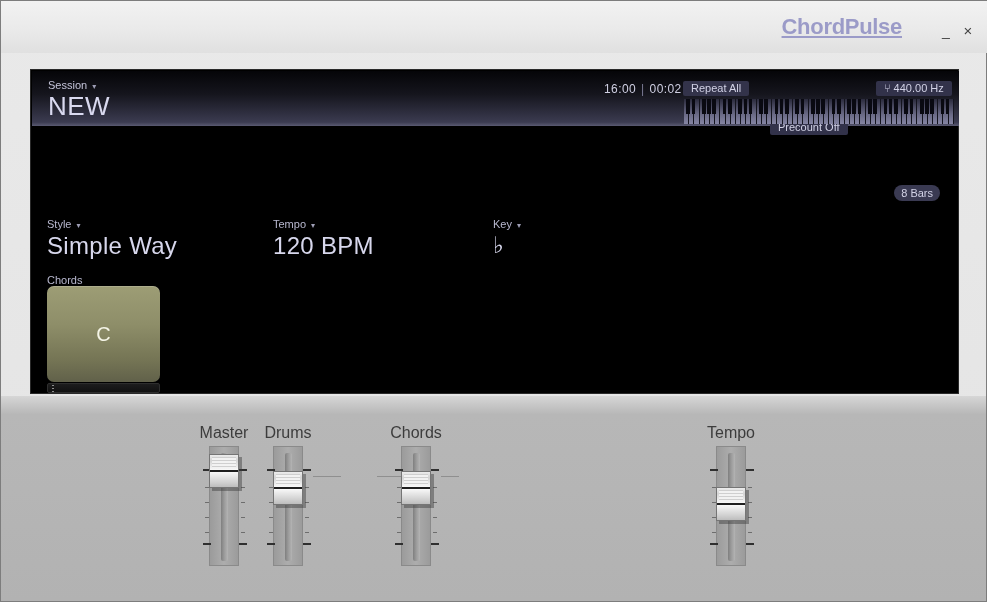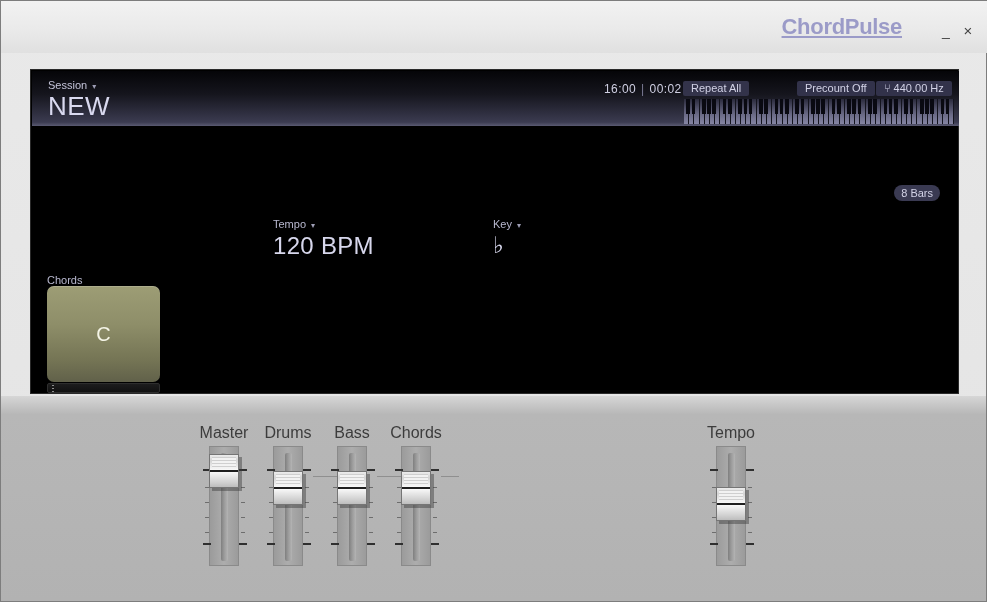--- a/index.html
+++ b/index.html
@@ -59,21 +59,21 @@
     position:absolute; left:572px; top:11px; font-size:12px; color:#cfcfe2;
     letter-spacing:0.4px;
   }
   #time-sep { color:#7b7b95; margin:0 5px; }
   .pill {
     position:absolute; top:10px; height:15px; line-height:15px;
     font-size:11px; color:#d2d2e6; background:#33334a;
     padding:0 8px; border-radius:2px; white-space:nowrap;
   }
   #repeat-all { left:651px; }
-  #precount { left:765px; background:#32324a; }
+  #precount { left:738px; background:#32324a;margin-top:39px; }
   #tuning { left:844px; background:#32324a; }
   #tuning .fork { margin-right:3px; }
   #keyboard-strip {
     position:absolute; left:652px; top:28px; width:270px; height:25px;
     background:#1b1b28; overflow:hidden; display:flex;
   }
   .wkey { flex:1 0 auto; width:5.1px; height:25px;
     background:linear-gradient(180deg,#2b2b3d 0%,#6a6a86 62%,#8585a3 100%);
     border-right:1px solid #14141e; position:relative; }
   .bkey { position:absolute; right:-1.9px; top:0; width:3.6px; height:15px;
@@ -309,20 +309,26 @@
           <span class="wkey">
             <span class="bkey"></span>
           </span>
           <span class="wkey">
             <span class="bkey"></span>
           </span>
           <span class="wkey"></span>
         </div>
     </div>
 
+    <div class="field" id="f-style">
+      <div class="field-label">
+        <span>Style</span><span class="caret">▾</span>
+      </div>
+      <div class="field-value">Simple Way</div>
+    </div>
 
     <div class="field" id="f-tempo">
       <div class="field-label">
         <span>Tempo</span><span class="caret">▾</span>
       </div>
       <div class="field-value">120 BPM</div>
     </div>
 
     <div class="field" id="f-key">
       <div class="field-label">
@@ -408,51 +414,20 @@
             <i class="r"></i>
           </span>
         <span class="minitick" style="top:85px;">
             <i class="l"></i>
             <i class="r"></i>
           </span>
         <span class="knob" style="top:24px;"></span>
       </div>
     </div>
 
-    <div class="chan" style="left:321px;">
-      <div class="chan-label">Bass</div>
-      <div class="track">
-        <span class="groove"></span>
-        <span class="tickmark" style="top:22px;">
-            <i class="l"></i>
-            <i class="r"></i>
-          </span>
-        <span class="tickmark" style="top:96px;">
-            <i class="l"></i>
-            <i class="r"></i>
-          </span>
-        <span class="minitick" style="top:40px;">
-            <i class="l"></i>
-            <i class="r"></i>
-          </span>
-        <span class="minitick" style="top:55px;">
-            <i class="l"></i>
-            <i class="r"></i>
-          </span>
-        <span class="minitick" style="top:70px;">
-            <i class="l"></i>
-            <i class="r"></i>
-          </span>
-        <span class="minitick" style="top:85px;">
-            <i class="l"></i>
-            <i class="r"></i>
-          </span>
-        <span class="knob" style="top:24px;"></span>
-      </div>
-    </div>
 
     <div class="chan" style="left:385px;">
       <div class="chan-label">Chords</div>
       <div class="track">
         <span class="groove"></span>
         <span class="tickmark" style="top:22px;">
             <i class="l"></i>
             <i class="r"></i>
           </span>
         <span class="tickmark" style="top:96px;">

